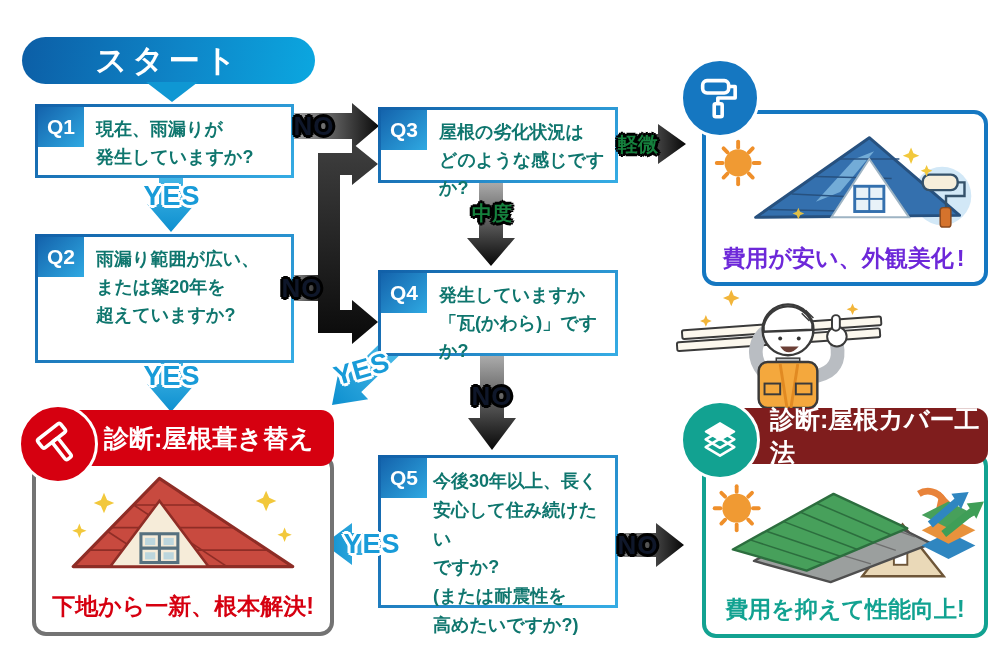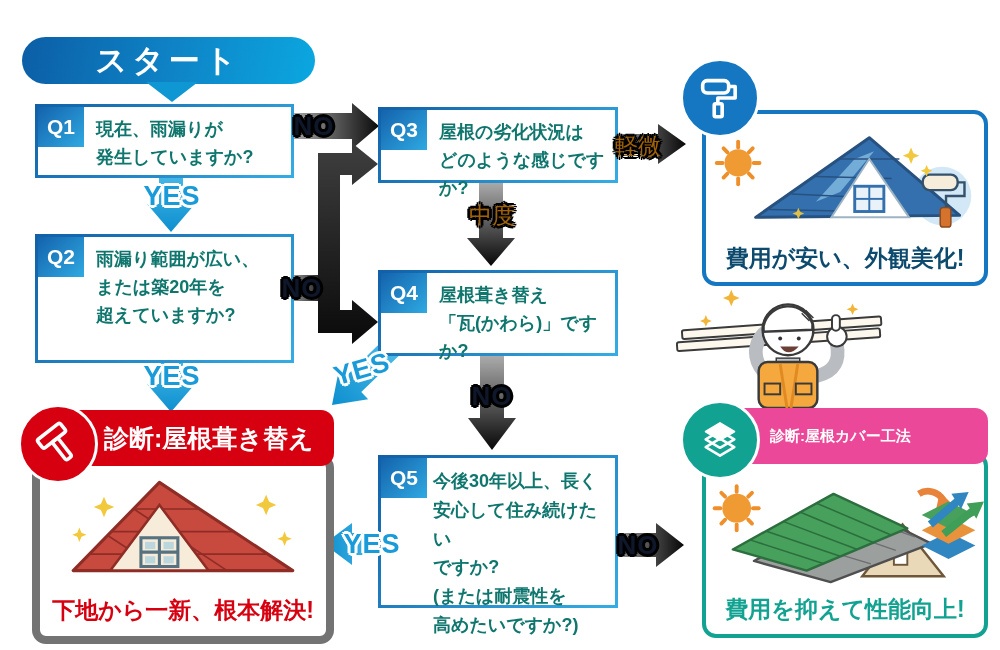--- a/index.html
+++ b/index.html
@@ -31,46 +31,46 @@
   #q5 .qtext{margin-left:52px;font-size:18px;line-height:1.6;}
   
   .lbl{position:absolute;z-index:3;font-weight:900;white-space:nowrap;
        transform-origin:center;text-align:center;}
   .lbl-yes{color:#189bd8;font-size:27px;letter-spacing:1px;
     text-shadow:-3px 0 0 #fff,3px 0 0 #fff,0 -3px 0 #fff,0 3px 0 #fff,
       -2px -2px 0 #fff,2px -2px 0 #fff,-2px 2px 0 #fff,2px 2px 0 #fff;}
   .lbl-no{color:#0f172a;font-size:26px;letter-spacing:1px;
     text-shadow:-3px 0 0 #000,3px 0 0 #000,0 -3px 0 #000,0 3px 0 #000,
       -2px -2px 0 #000,2px -2px 0 #000,-2px 2px 0 #000,2px 2px 0 #000;}
-  .lbl-jp{color:#a16207;font-size:23px;font-weight:400;
+  .lbl-jp{color:#15803d;font-size:20px;font-weight:700;
     text-shadow:-3px 0 0 #000,3px 0 0 #000,0 -3px 0 #000,0 3px 0 #000,
       -2px -2px 0 #000,2px -2px 0 #000,-2px 2px 0 #000,2px 2px 0 #000;}
   
   .card{position:absolute;z-index:2;}
   .card .head{position:absolute;left:14px;top:4px;right:0;height:56px;border-radius:13px;
     color:#fff;font-weight:900;display:flex;align-items:center;padding-left:72px;z-index:2;}
   .card .body{position:absolute;left:14px;right:0;background:#fff;border-radius:14px;z-index:1;}
   .card .badge{position:absolute;width:74px;height:74px;border-radius:50%;z-index:3;
     border:3px solid #fff;display:flex;align-items:center;justify-content:center;}
   .card .caption{position:absolute;left:0;right:0;text-align:center;font-weight:900;z-index:2;}
   
   #card-red{left:18px;top:394px;width:316px;height:232px;}
   #card-red .head{background:#d60010;font-size:25px;}
   #card-red .badge{background:#d60010;left:0;top:-2px;}
-  #card-red .body{top:48px;height:174px;border:8px solid #737373;}
+  #card-red .body{top:48px;height:174px;border:4px solid #737373;}
   #card-red .caption{bottom:10px;color:#d60010;font-size:23px;}
   
   #card-blue{left:688px;top:50px;width:300px;height:220px;}
   #card-blue .head{background:#1577c1;font-size:25px;}
   #card-blue .badge{background:#1577c1;left:-8px;top:-4px;}
   #card-blue .body{top:48px;height:168px;border:4px solid #1577c1;}
-  #card-blue .caption{bottom:8px;color:#0c4a6e;font-size:23px;}
+  #card-blue .caption{bottom:8px;color:#6d28d9;font-size:23px;font-family:Liberation Mono, monospace;}
   
   #card-teal{left:688px;top:392px;width:300px;height:230px;}
-  #card-teal .head{background:#ec4899;font-size:15px;padding-left:68px;}
+  #card-teal .head{background:#7f1d1d;font-size:25px;padding-left:68px;}
   #card-teal .badge{background:#12a291;left:-8px;top:-4px;}
   #card-teal .body{top:48px;height:178px;border:4px solid #12a291;}
   #card-teal .caption{bottom:9px;color:#12a291;font-size:23px;}
   .illus{position:absolute;left:0;right:0;display:flex;justify-content:center;}
   
   #worker{position:absolute;left:668px;top:264px;z-index:1;}
 </style>
 </head>
 <body>
 
@@ -163,21 +163,21 @@
 または築20年を
 超えていますか?</span>
   </div>
   <div class="qbox" id="q3">
     <span class="qtag">Q3</span>
     <span class="qtext">屋根の劣化状況は
 どのような感じですか?</span>
   </div>
   <div class="qbox" id="q4">
     <span class="qtag">Q4</span>
-    <span class="qtext">屋根葺き替え
+    <span class="qtext">発生していますか
 「瓦(かわら)」ですか?</span>
   </div>
   <div class="qbox" id="q5">
     <span class="qtag">Q5</span>
     <span class="qtext">今後30年以上、長く
 安心して住み続けたい
 ですか?
 (または耐震性を
 高めたいですか?)</span>
   </div>

